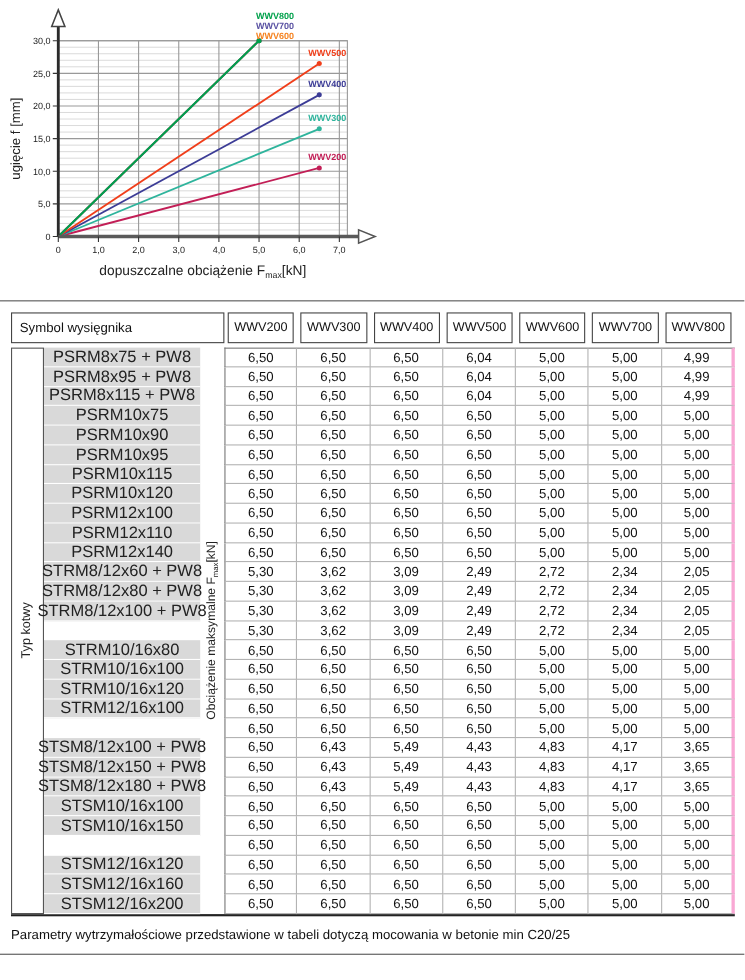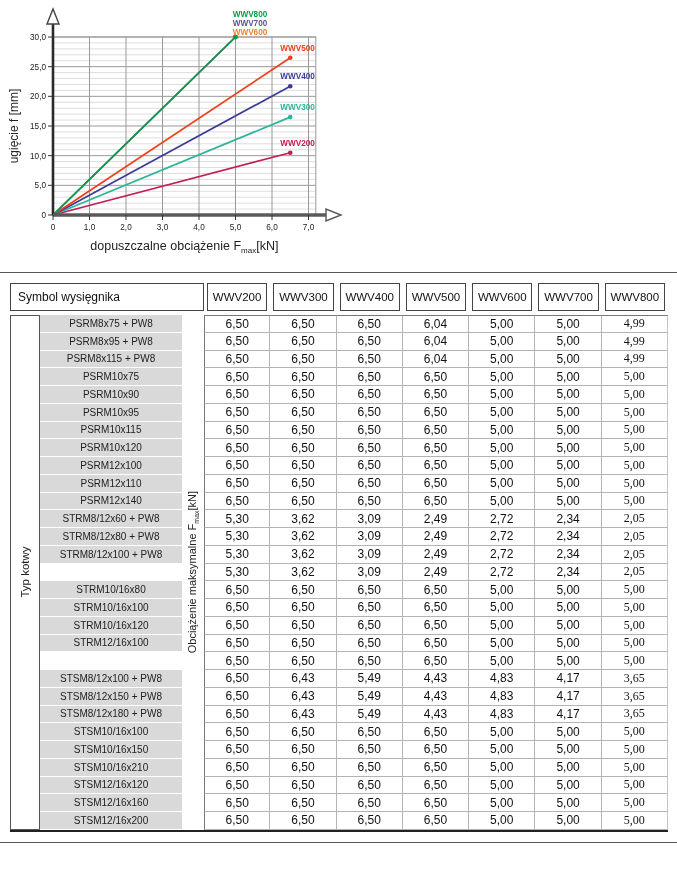--- a/index.html
+++ b/index.html
@@ -39,29 +39,29 @@
   }
   .typ-cell .vtxt { transform:rotate(-90deg); white-space:nowrap; font-size:11.5px; color:#222; }
   .obc-cell {
     grid-column:3; display:flex; align-items:center; justify-content:center;
   }
   .obc-cell .vtxt { transform:rotate(-90deg); white-space:nowrap; font-size:11px; color:#222; }
   .obc-cell sub { font-size:7px; }
   .row-label {
     grid-column:2; background:#d9d9d9; border-bottom:1px solid #fff; box-sizing:border-box;
     display:flex; align-items:center; justify-content:center;
-    font-size:10px; color:#222; white-space:nowrap;
+    font-size:15px; color:#222; white-space:nowrap;
   }
   .val-cell {
     display:flex; align-items:center; justify-content:center;
     font-size:12px; color:#111; box-sizing:border-box;
     border-right:1px solid #b3b3b3; border-bottom:1px solid #b3b3b3;
   }
   .val-cell.first-col { border-left:1px solid #777; }
-  .val-cell.last-col  { border-right:1px solid #f9a8d4;font-family:Liberation Serif, serif; }
+  .val-cell.last-col  { border-right:3px solid #f9a8d4; }
   .val-cell.first-row { border-top:1px solid #777; }
 </style>
 </head>
 <body>
 
 <div class="page">
 
   <div class="chart-wrap">
     <svg id="chart-svg" width="345" height="254" viewBox="0 0 345 254">
         <line x1="49" y1="205.06666666666666" x2="311.8" y2="205.06666666666666" stroke="#cfcfcf" stroke-width="0.7"></line>
@@ -376,21 +376,20 @@
       <div class="val-cell" style="grid-area: 24 / 9;">5,00</div>
       <div class="val-cell last-col" style="grid-area: 24 / 10;">5,00</div>
       <div class="row-label" style="grid-area: 25 / 2;">STSM10/16x150</div>
       <div class="val-cell first-col" style="grid-area: 25 / 4;">6,50</div>
       <div class="val-cell" style="grid-area: 25 / 5;">6,50</div>
       <div class="val-cell" style="grid-area: 25 / 6;">6,50</div>
       <div class="val-cell" style="grid-area: 25 / 7;">6,50</div>
       <div class="val-cell" style="grid-area: 25 / 8;">5,00</div>
       <div class="val-cell" style="grid-area: 25 / 9;">5,00</div>
       <div class="val-cell last-col" style="grid-area: 25 / 10;">5,00</div>
-      <div class="row-label" style="grid-area: 26 / 2;">STSM10/16x210</div>
       <div class="val-cell first-col" style="grid-area: 26 / 4;">6,50</div>
       <div class="val-cell" style="grid-area: 26 / 5;">6,50</div>
       <div class="val-cell" style="grid-area: 26 / 6;">6,50</div>
       <div class="val-cell" style="grid-area: 26 / 7;">6,50</div>
       <div class="val-cell" style="grid-area: 26 / 8;">5,00</div>
       <div class="val-cell" style="grid-area: 26 / 9;">5,00</div>
       <div class="val-cell last-col" style="grid-area: 26 / 10;">5,00</div>
       <div class="row-label" style="grid-area: 27 / 2;">STSM12/16x120</div>
       <div class="val-cell first-col" style="grid-area: 27 / 4;">6,50</div>
       <div class="val-cell" style="grid-area: 27 / 5;">6,50</div>
@@ -410,16 +409,17 @@
       <div class="row-label" style="grid-area: 29 / 2;">STSM12/16x200</div>
       <div class="val-cell first-col" style="grid-area: 29 / 4;">6,50</div>
       <div class="val-cell" style="grid-area: 29 / 5;">6,50</div>
       <div class="val-cell" style="grid-area: 29 / 6;">6,50</div>
       <div class="val-cell" style="grid-area: 29 / 7;">6,50</div>
       <div class="val-cell" style="grid-area: 29 / 8;">5,00</div>
       <div class="val-cell" style="grid-area: 29 / 9;">5,00</div>
       <div class="val-cell last-col" style="grid-area: 29 / 10;">5,00</div>
     </div>
 
+  <div class="footnote">Parametry wytrzymałościowe przedstawione w tabeli dotyczą mocowania w betonie min C20/25</div>
 
   <hr class="rule">
 
 </div>
 
 </body></html>

